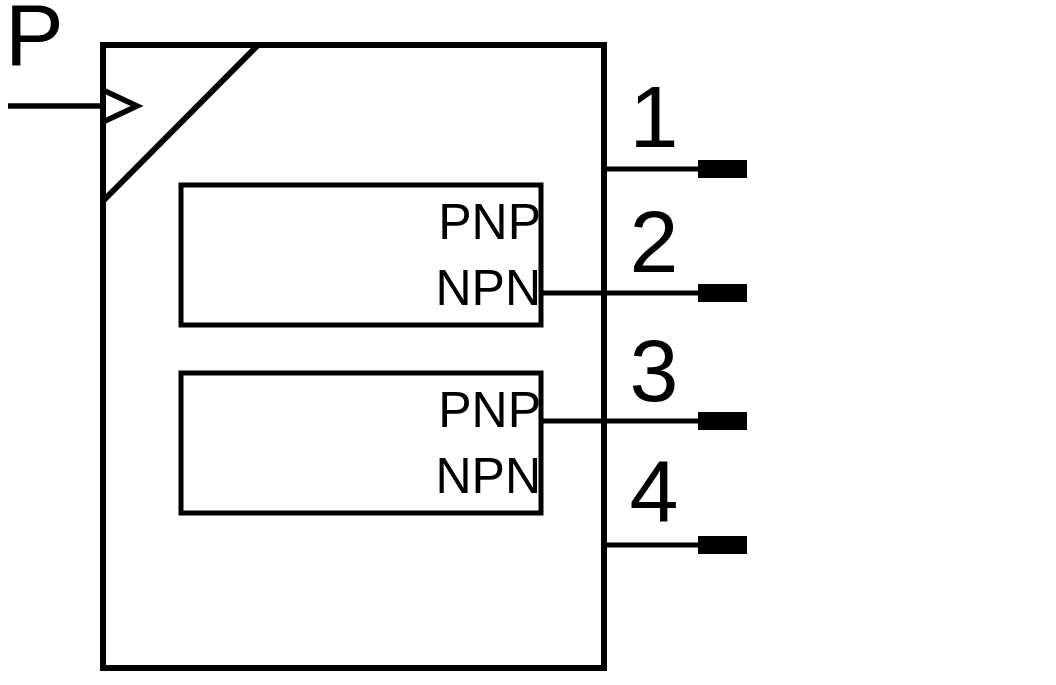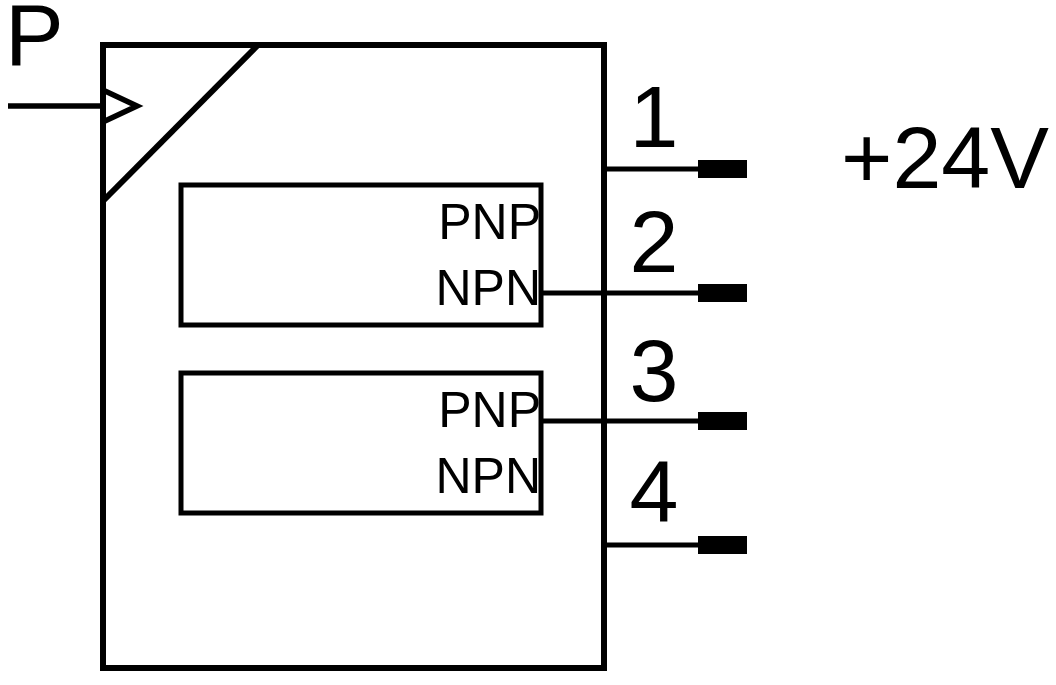--- a/index.html
+++ b/index.html
@@ -87,15 +87,14 @@
   <div class="switch-text" style="left: 181px; top: 373px; width: 360px; height: 140px;">
     <span>PNP</span>
     <span>NPN</span>
   </div>
 
   <div class="label big-label pin-number" style="left: 622px; top: 73px;">1</div>
   <div class="label big-label pin-number" style="left: 622px; top: 198px;">2</div>
   <div class="label big-label pin-number" style="left: 622px; top: 327px;">3</div>
   <div class="label big-label pin-number" style="left: 622px; top: 448px;">4</div>
 
-  <div class="label big-label" style="left: 841px; top: 114px;">+24V</div>
 
 </div>
 
 </body></html>

